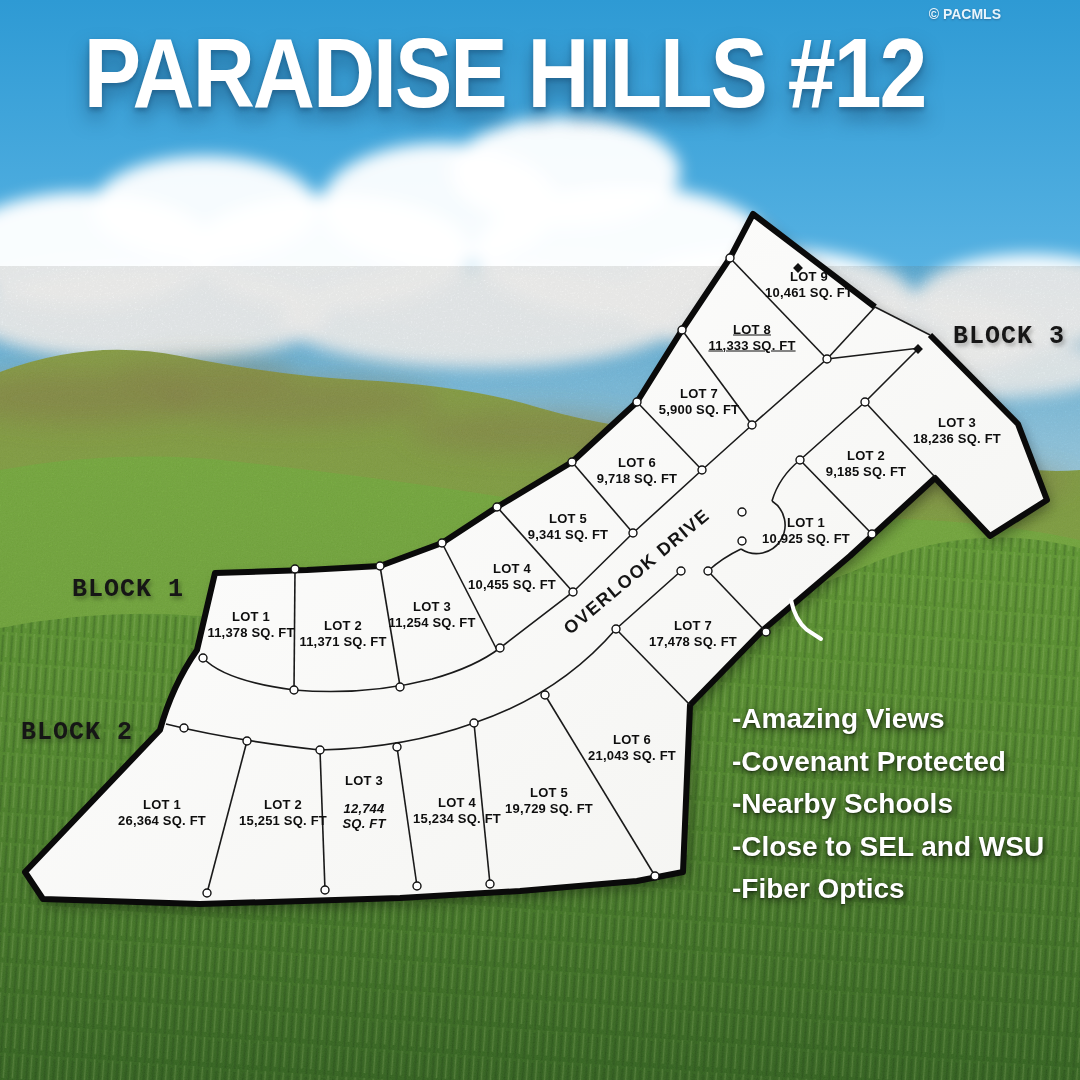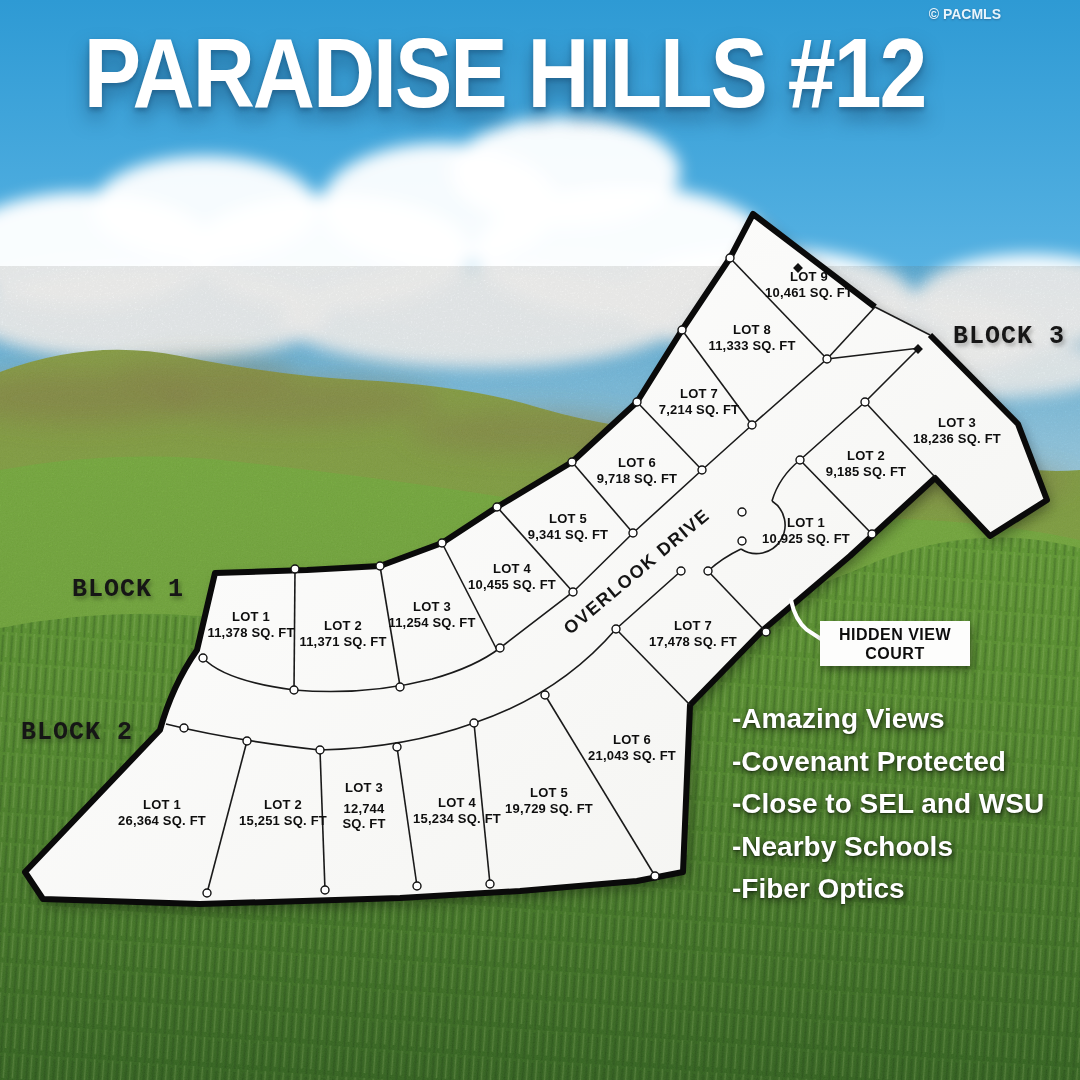--- a/index.html
+++ b/index.html
@@ -10,21 +10,21 @@
   .abs{position:absolute;}
   .page-title{left:50%;top:16px;transform:translateX(-50%) scaleY(1.15);transform-origin:50% 0;
     font-size:86px;font-weight:bold;letter-spacing:-2px;color:#ffffff;white-space:nowrap;
     text-shadow:0 10px 18px rgba(20,60,95,.50),0 3px 5px rgba(20,60,95,.42);}
   .watermark{right:8px;top:6px;font-size:14px;font-weight:bold;color:#e9f5fc;
     text-shadow:0 1px 2px rgba(30,70,110,.5);}
   .block-label{font-size:25px;font-weight:bold;color:#161616;letter-spacing:1px;white-space:nowrap;
     transform:translate(-50%,-50%);text-shadow:2px 3px 4px rgba(0,0,0,.30);font-family:Liberation Mono, monospace;}
   .lot-label{transform:translate(-50%,-50%);text-align:center;font-weight:bold;color:#0e0e0e;
     font-size:13px;line-height:15.5px;letter-spacing:.2px;white-space:nowrap;}
-  .lot-label .area-narrow{white-space:normal;width:62px;margin:5px auto;}
+  .lot-label .area-narrow{white-space:normal;width:62px;margin:12px auto;font-style:italic;}
   .road-label{transform:translate(-50%,-50%) rotate(-40deg);font-size:18px;font-weight:bold;
     letter-spacing:1.5px;color:#141414;white-space:nowrap;}
   .callout{left:820px;top:621px;width:150px;height:45px;background:#fdfdfc;
     box-shadow:2px 4px 7px rgba(0,0,0,.38);display:flex;flex-direction:column;
     align-items:center;justify-content:center;text-align:center;}
   .callout div{font-size:16px;line-height:19px;font-weight:bold;color:#0d0d0d;letter-spacing:.5px;}
   .features{left:732px;top:698px;}
   .features div{font-size:28px;font-weight:bold;color:#ffffff;line-height:42.5px;white-space:nowrap;
     text-shadow:2px 3px 7px rgba(0,0,0,.6),0 1px 2px rgba(0,0,0,.45);}
 </style>
@@ -245,23 +245,23 @@
   <div class="abs lot-label" style="left:568px;top:526px;">
     <div>LOT 5</div>
     <div>9,341 SQ. FT</div>
   </div>
   <div class="abs lot-label" style="left:637px;top:470px;">
     <div>LOT 6</div>
     <div>9,718 SQ. FT</div>
   </div>
   <div class="abs lot-label" style="left:699px;top:401px;">
     <div>LOT 7</div>
-    <div>7,214 SQ. FT</div>
-  </div>
-  <div class="abs lot-label" style="left:752px;top:337px;">
+    <div>5,900 SQ. FT</div>
+  </div>
+  <div class="abs lot-label" style="left:752px;top:337px;text-decoration:underline;">
     <div>LOT 8</div>
     <div>11,333 SQ. FT</div>
   </div>
   <div class="abs lot-label" style="left:809px;top:284px;">
     <div>LOT 9</div>
     <div>10,461 SQ. FT</div>
   </div>
 
   <div class="abs lot-label" style="left:806px;top:530px;">
     <div>LOT 1</div>
@@ -298,26 +298,22 @@
   </div>
   <div class="abs lot-label" style="left:632px;top:747px;">
     <div>LOT 6</div>
     <div>21,043 SQ. FT</div>
   </div>
   <div class="abs lot-label" style="left:693px;top:633px;">
     <div>LOT 7</div>
     <div>17,478 SQ. FT</div>
   </div>
 
-  <div class="abs callout">
-    <div>HIDDEN VIEW</div>
-    <div>COURT</div>
-  </div>
 
   <div class="abs features">
     <div>-Amazing Views</div>
     <div>-Covenant Protected</div>
+    <div>-Nearby Schools</div>
     <div>-Close to SEL and WSU</div>
-    <div>-Nearby Schools</div>
     <div>-Fiber Optics</div>
   </div>
 
 </div>
 
 </body></html>

